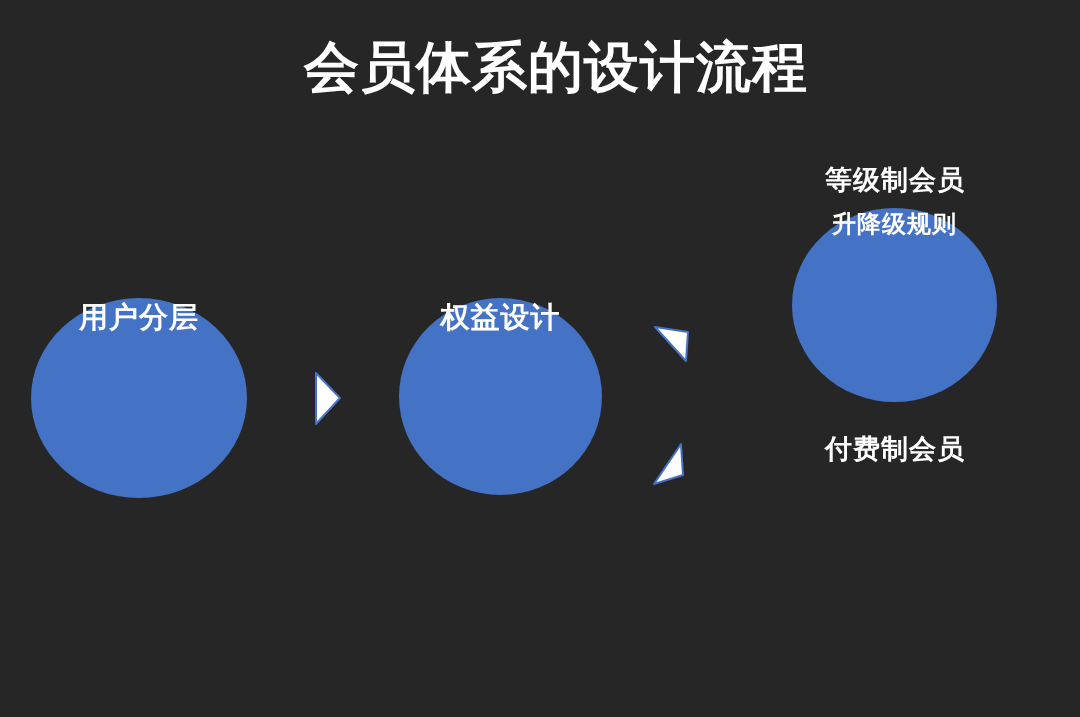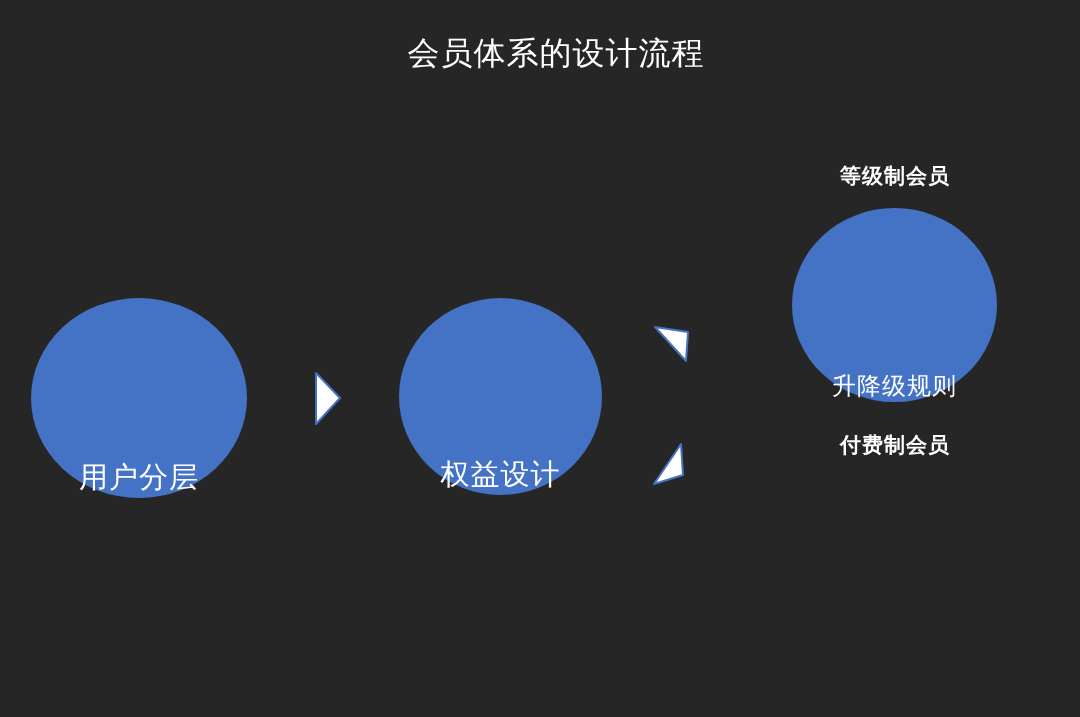--- a/index.html
+++ b/index.html
@@ -23,47 +23,47 @@
     margin: 0 auto;
   }
   .title {
     position: absolute;
     top: 34px;
     left: 0;
     width: 100%;
     padding-left: 32px;
     text-align: center;
     color: var(--text);
-    font-size: 32px;
-    font-weight: 400;
+    font-size: 55px;
+    font-weight: 700;
     letter-spacing: 1px;
     line-height: 1.2;
   }
   .circle {
     position: absolute;
     border-radius: 50%;
     background: var(--node-fill);
     display: flex;
-    align-items: flex-end;
+    align-items: flex-start;
     justify-content: center;
     color: var(--text);
     text-align: center;
     letter-spacing: 1px;
-    font-weight: 400;
+    font-weight: 700;
   }
   .circle-1 { left: 31px;  top: 298px; width: 216px; height: 200px; font-size: 29px; }
   .circle-2 { left: 399px; top: 298px; width: 203px; height: 197px; font-size: 29px; }
   .circle-3 { left: 792px; top: 208px; width: 205px; height: 194px; font-size: 24px; }
   .circle-4 { left: 794px; top: 483px; width: 203px; height: 192px; font-size: 24px; }
   .group-label {
     position: absolute;
     width: 200px;
     text-align: center;
     color: var(--text);
-    font-size: 21px;
+    font-size: 27px;
     font-weight: 600;
     letter-spacing: 1px;
   }
   .group-label-1 { left: 795px; top: 162px; }
   .group-label-2 { left: 795px; top: 431px; }
   .arrow-layer {
     position: absolute;
     inset: 0;
     width: 100%;
     height: 100%;

